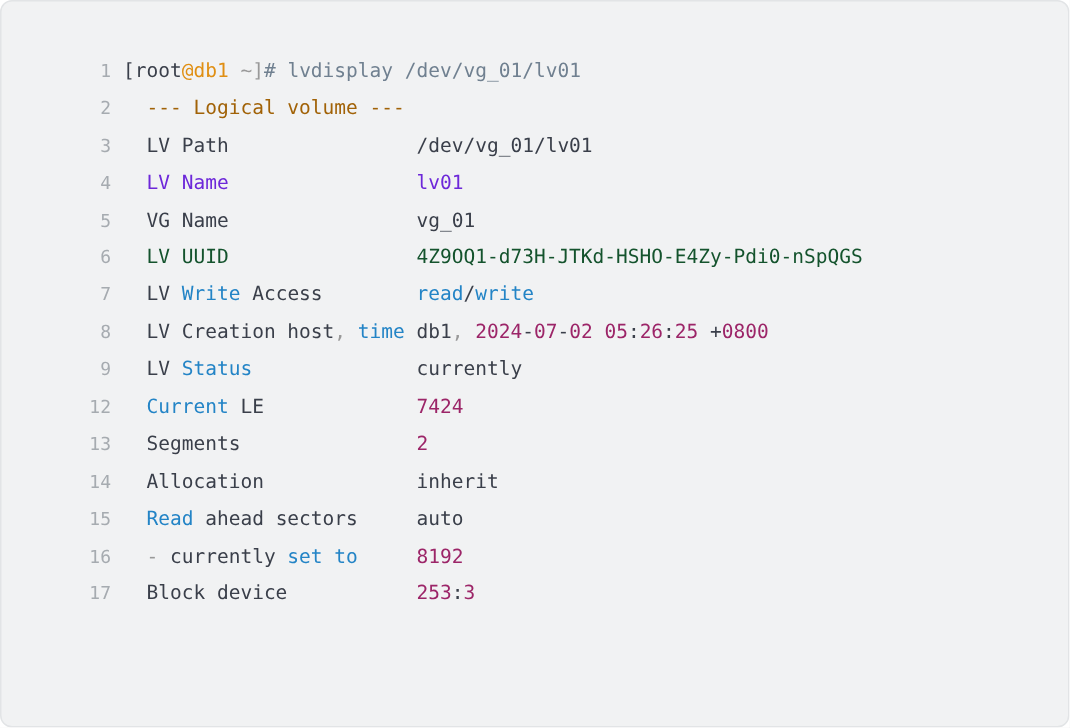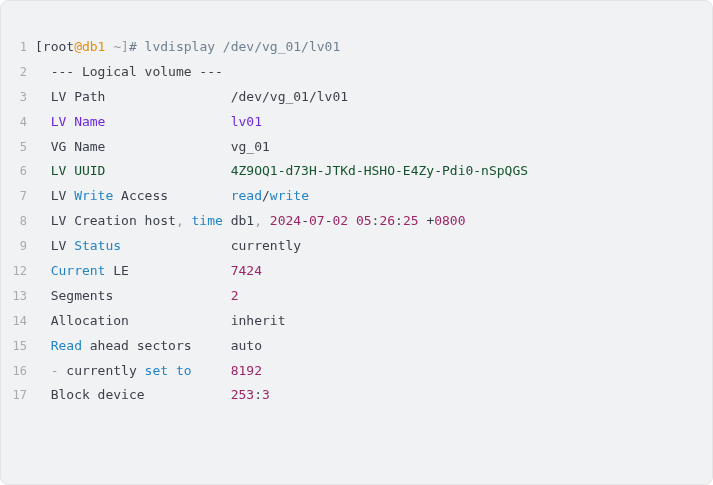--- a/index.html
+++ b/index.html
@@ -19,41 +19,42 @@
     border-radius: 8px;
     padding-top: 34px;
     overflow: hidden;
     font-family: "DejaVu Sans Mono", "Liberation Mono", monospace;
   }
   .line {
     white-space: pre;
     line-height: 24.9px;
     height: 24.9px;
     font-size: 13px;
+    padding-left: 47px;
   }
   .ln {
     display: inline-block;
     width: 26px;
     text-align: right;
     margin-right: 8px;
     font-size: 12px;
     color: var(--ln, #a6abb0);
     user-select: none;
   }
   .seg {
     font-size: 13px;
   }
 </style>
 </head>
 <body>
 
 <div class="terminal-card">
   <div>
       <div class="line"><span class="ln">1</span><span class="seg" style="color: rgb(58, 63, 74);">[root</span><span class="seg" style="color: rgb(224, 143, 19);">@db1</span><span class="seg" style="color: rgb(153, 153, 153);"> ~]</span><span class="seg" style="color: rgb(112, 128, 144);"># lvdisplay /dev/vg_01/lv01</span></div>
-      <div class="line"><span class="ln">2</span><span class="seg" style="color: #404040; text-align: center;">  --- Logical volume ---</span></div>
+      <div class="line"><span class="ln">2</span><span class="seg" style="color: #a16207; text-align: center;">  --- Logical volume ---</span></div>
       <div class="line"><span class="ln">3</span><span class="seg" style="color: rgb(58, 63, 74);">  LV Path                /dev/vg_01/lv01</span></div>
       <div class="line"><span class="ln">4</span><span class="seg" style="color: #6d28d9;">  LV Name                lv01</span></div>
       <div class="line"><span class="ln">5</span><span class="seg" style="color: rgb(58, 63, 74);">  VG Name                vg_01</span></div>
       <div class="line"><span class="ln">6</span><span class="seg" style="color: #14532d;">  LV UUID                4Z9OQ1-d73H-JTKd-HSHO-E4Zy-Pdi0-nSpQGS</span></div>
       <div class="line"><span class="ln">7</span><span class="seg" style="color: rgb(58, 63, 74);">  LV </span><span class="seg" style="color: rgb(35, 132, 198);">Write</span><span class="seg" style="color: rgb(58, 63, 74);"> Access        </span><span class="seg" style="color: rgb(35, 132, 198);">read</span><span class="seg" style="color: rgb(58, 63, 74);">/</span><span class="seg" style="color: rgb(35, 132, 198);">write</span></div>
       <div class="line"><span class="ln">8</span><span class="seg" style="color: rgb(58, 63, 74);">  LV Creation host</span><span class="seg" style="color: rgb(153, 153, 153);">,</span><span class="seg" style="color: rgb(58, 63, 74);"> </span><span class="seg" style="color: rgb(35, 132, 198);">time</span><span class="seg" style="color: rgb(58, 63, 74);"> db1</span><span class="seg" style="color: rgb(153, 153, 153);">,</span><span class="seg" style="color: rgb(58, 63, 74);"> </span><span class="seg" style="color: rgb(156, 37, 104);">2024</span><span class="seg" style="color: rgb(58, 63, 74);">-</span><span class="seg" style="color: rgb(156, 37, 104);">07</span><span class="seg" style="color: rgb(58, 63, 74);">-</span><span class="seg" style="color: rgb(156, 37, 104);">02</span><span class="seg" style="color: rgb(58, 63, 74);"> </span><span class="seg" style="color: rgb(156, 37, 104);">05</span><span class="seg" style="color: rgb(58, 63, 74);">:</span><span class="seg" style="color: rgb(156, 37, 104);">26</span><span class="seg" style="color: rgb(58, 63, 74);">:</span><span class="seg" style="color: rgb(156, 37, 104);">25</span><span class="seg" style="color: rgb(58, 63, 74);"> +</span><span class="seg" style="color: rgb(156, 37, 104);">0800</span></div>
       <div class="line"><span class="ln">9</span><span class="seg" style="color: rgb(58, 63, 74);">  LV </span><span class="seg" style="color: rgb(35, 132, 198);">Status</span><span class="seg" style="color: rgb(58, 63, 74);">              currently</span></div>
       <div class="line"><span class="ln">12</span><span class="seg" style="color: rgb(58, 63, 74);">  </span><span class="seg" style="color: rgb(35, 132, 198);">Current</span><span class="seg" style="color: rgb(58, 63, 74);"> LE             </span><span class="seg" style="color: rgb(156, 37, 104);">7424</span></div>
       <div class="line"><span class="ln">13</span><span class="seg" style="color: rgb(58, 63, 74);">  Segments               </span><span class="seg" style="color: rgb(156, 37, 104);">2</span></div>
       <div class="line"><span class="ln">14</span><span class="seg" style="color: rgb(58, 63, 74);">  Allocation             inherit</span></div>

